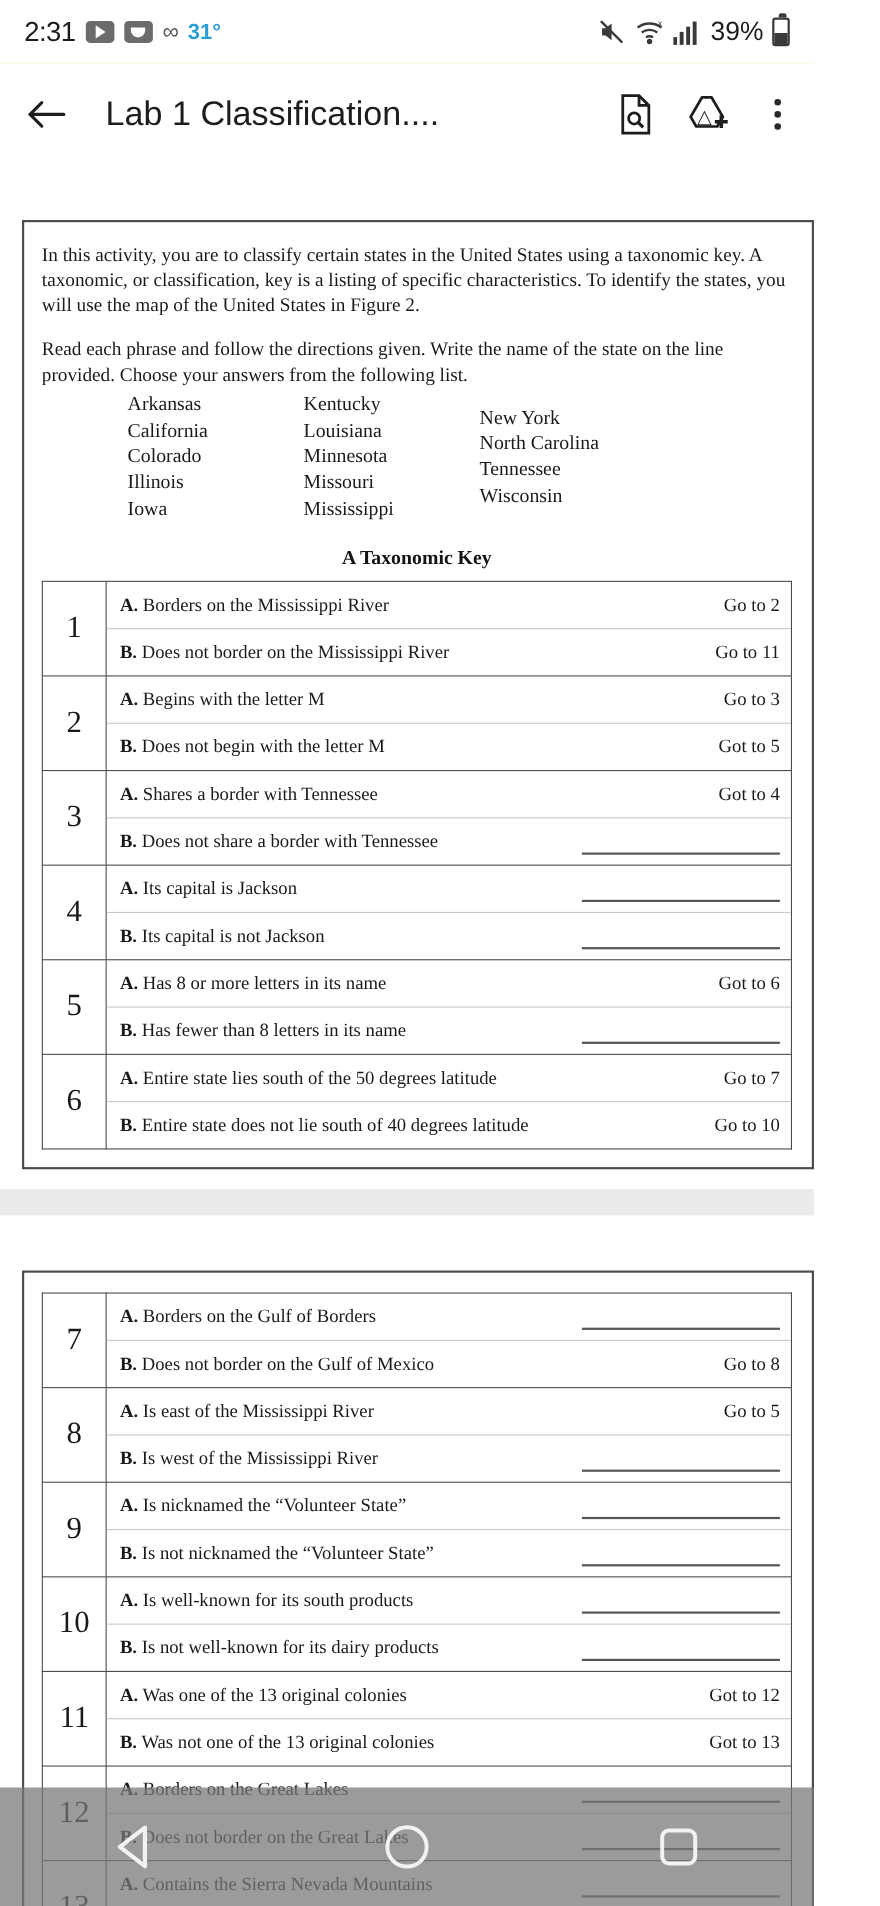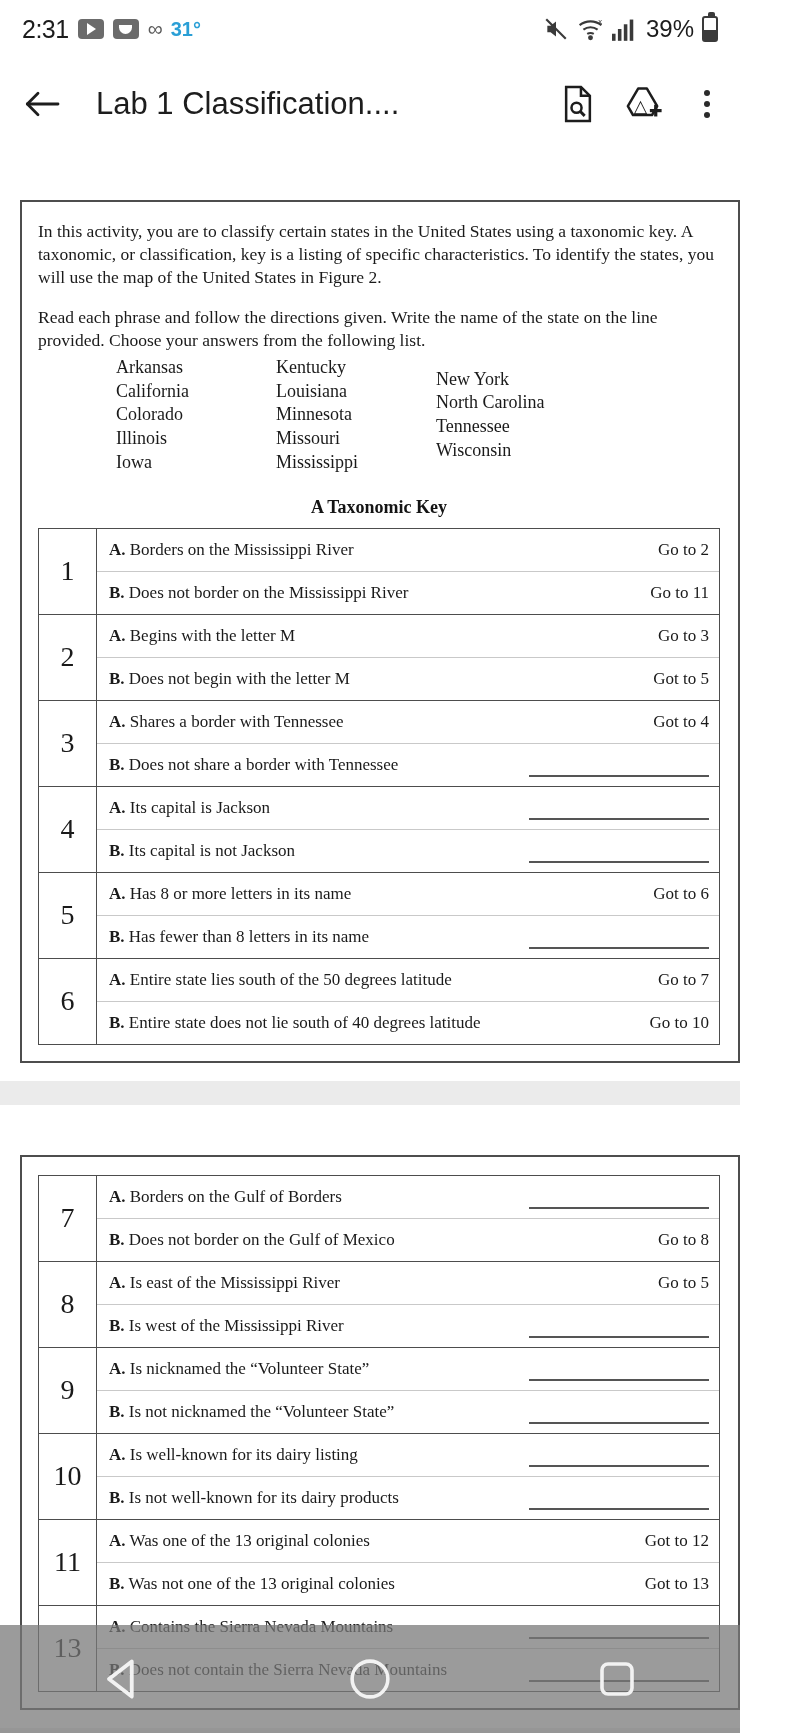--- a/index.html
+++ b/index.html
@@ -356,39 +356,52 @@
                   <div class="stmt low">
                     <span class="stmt-txt"><b>B.</b><span> Is not nicknamed the “Volunteer State”</span></span>
                     <span class="blankline"></span>
                   </div>
                 </td>
               </tr>
               <tr>
                 <td class="num-cell">10</td>
                 <td class="stmt-cell">
                   <div class="stmt low">
-                    <span class="stmt-txt"><b>A.</b><span> Is well-known for its dairy listing</span></span>
+                    <span class="stmt-txt"><b>A.</b><span> Is well-known for its south products</span></span>
                     <span class="blankline"></span>
                   </div>
                   <div class="stmt low">
                     <span class="stmt-txt"><b>B.</b><span> Is not well-known for its dairy products</span></span>
                     <span class="blankline"></span>
                   </div>
                 </td>
               </tr>
               <tr>
                 <td class="num-cell">11</td>
                 <td class="stmt-cell">
                   <div class="stmt">
                     <span class="stmt-txt"><b>A.</b><span> Was one of the 13 original colonies</span></span>
                     <span class="stmt-right">Got to 12</span>
                   </div>
                   <div class="stmt">
                     <span class="stmt-txt"><b>B.</b><span> Was not one of the 13 original colonies</span></span>
                     <span class="stmt-right">Got to 13</span>
+                  </div>
+                </td>
+              </tr>
+              <tr>
+                <td class="num-cell">12</td>
+                <td class="stmt-cell">
+                  <div class="stmt low">
+                    <span class="stmt-txt"><b>A.</b><span> Borders on the Great Lakes</span></span>
+                    <span class="blankline"></span>
+                  </div>
+                  <div class="stmt low">
+                    <span class="stmt-txt"><b>B.</b><span> Does not border on the Great Lakes</span></span>
+                    <span class="blankline"></span>
                   </div>
                 </td>
               </tr>
               <tr>
                 <td class="num-cell">13</td>
                 <td class="stmt-cell">
                   <div class="stmt low">
                     <span class="stmt-txt"><b>A.</b><span> Contains the Sierra Nevada Mountains</span></span>
                     <span class="blankline"></span>
                   </div>

